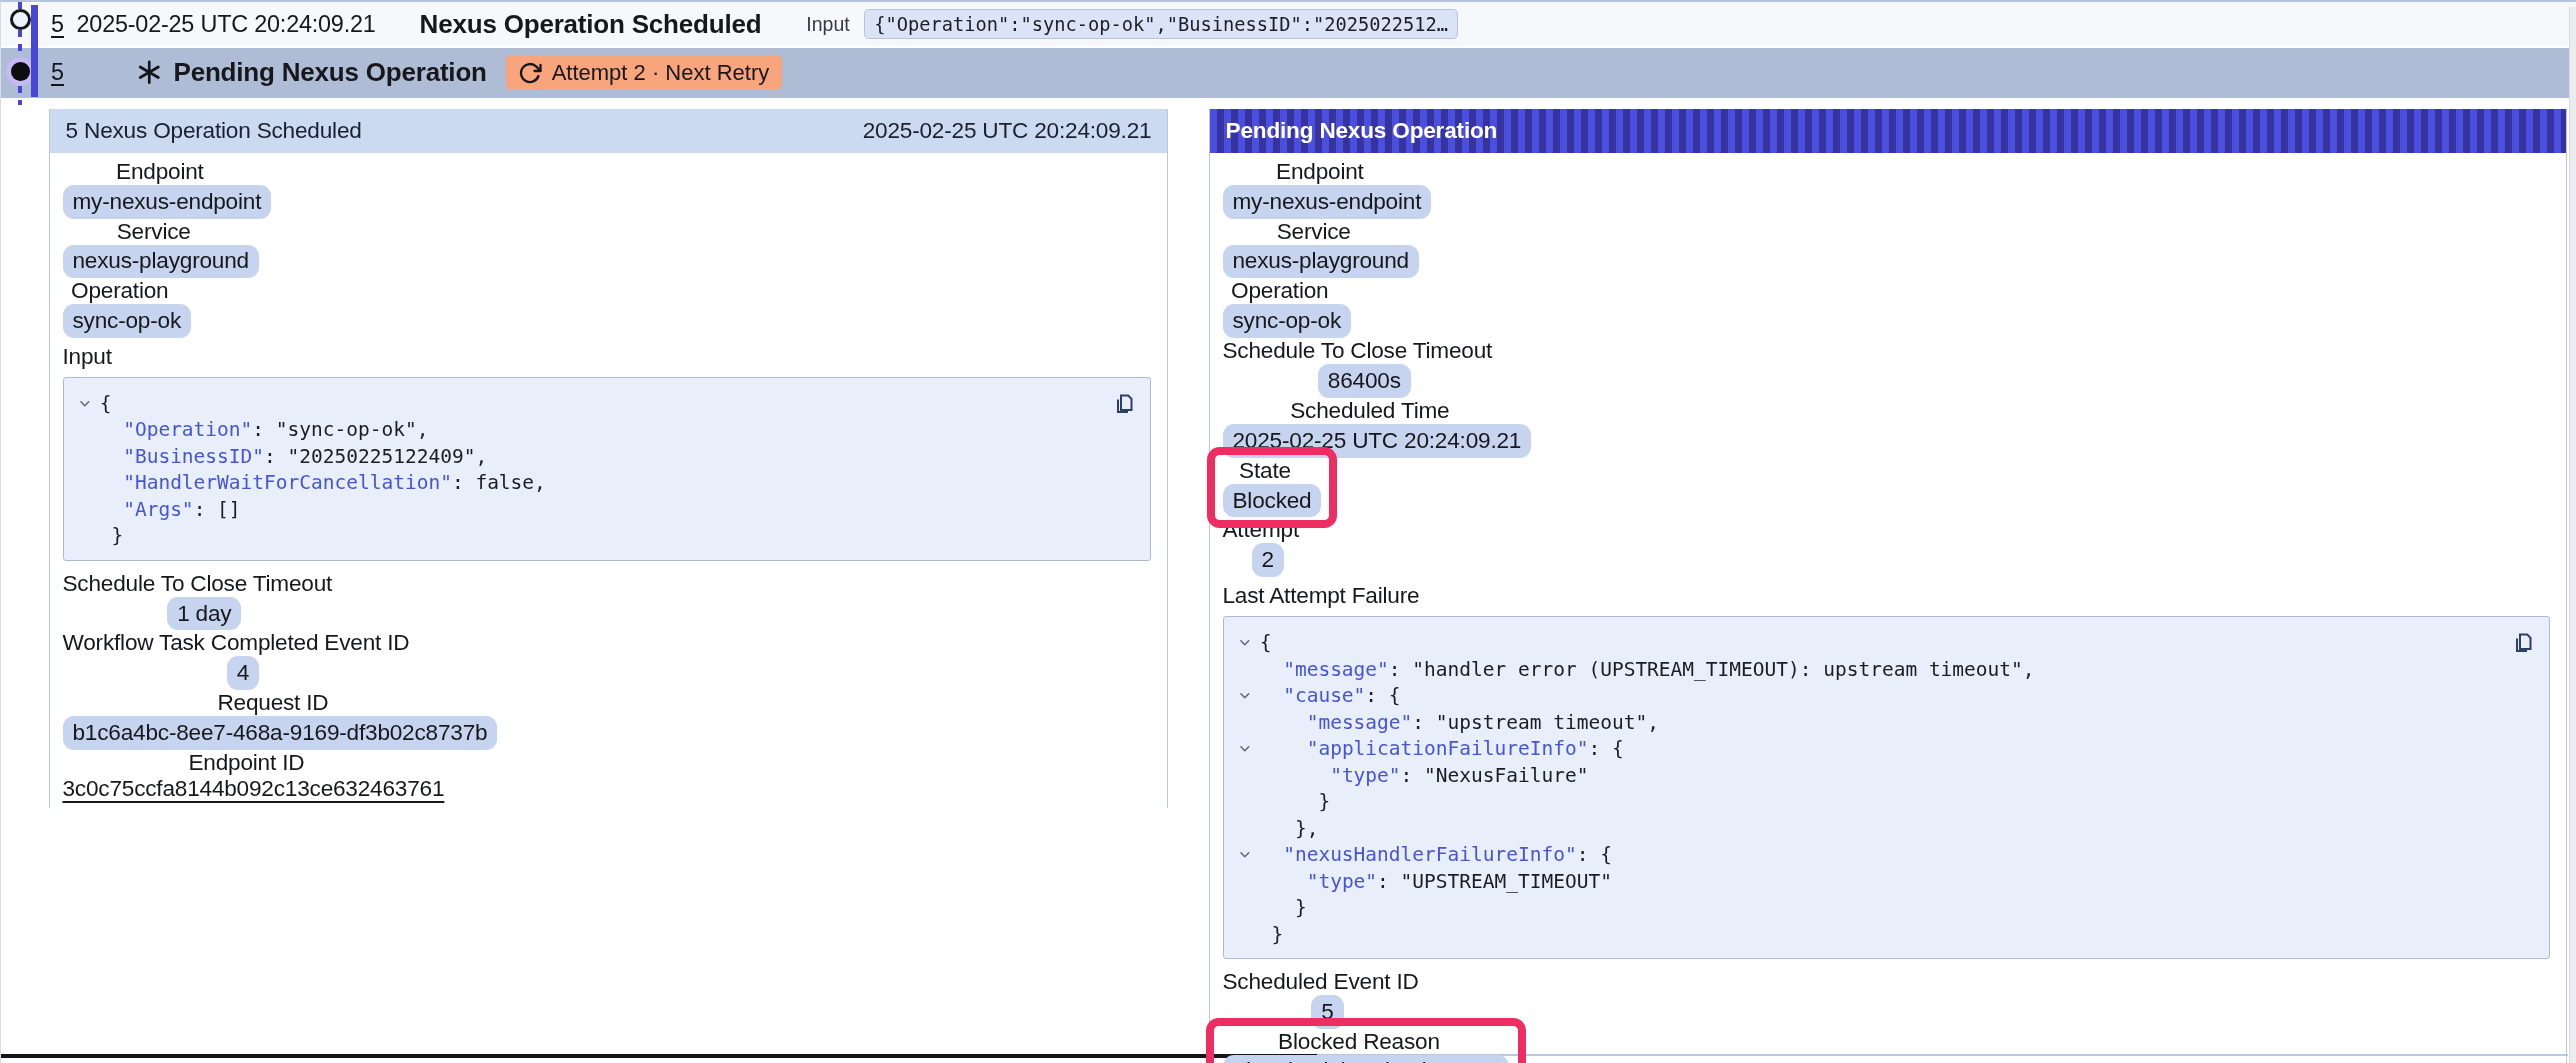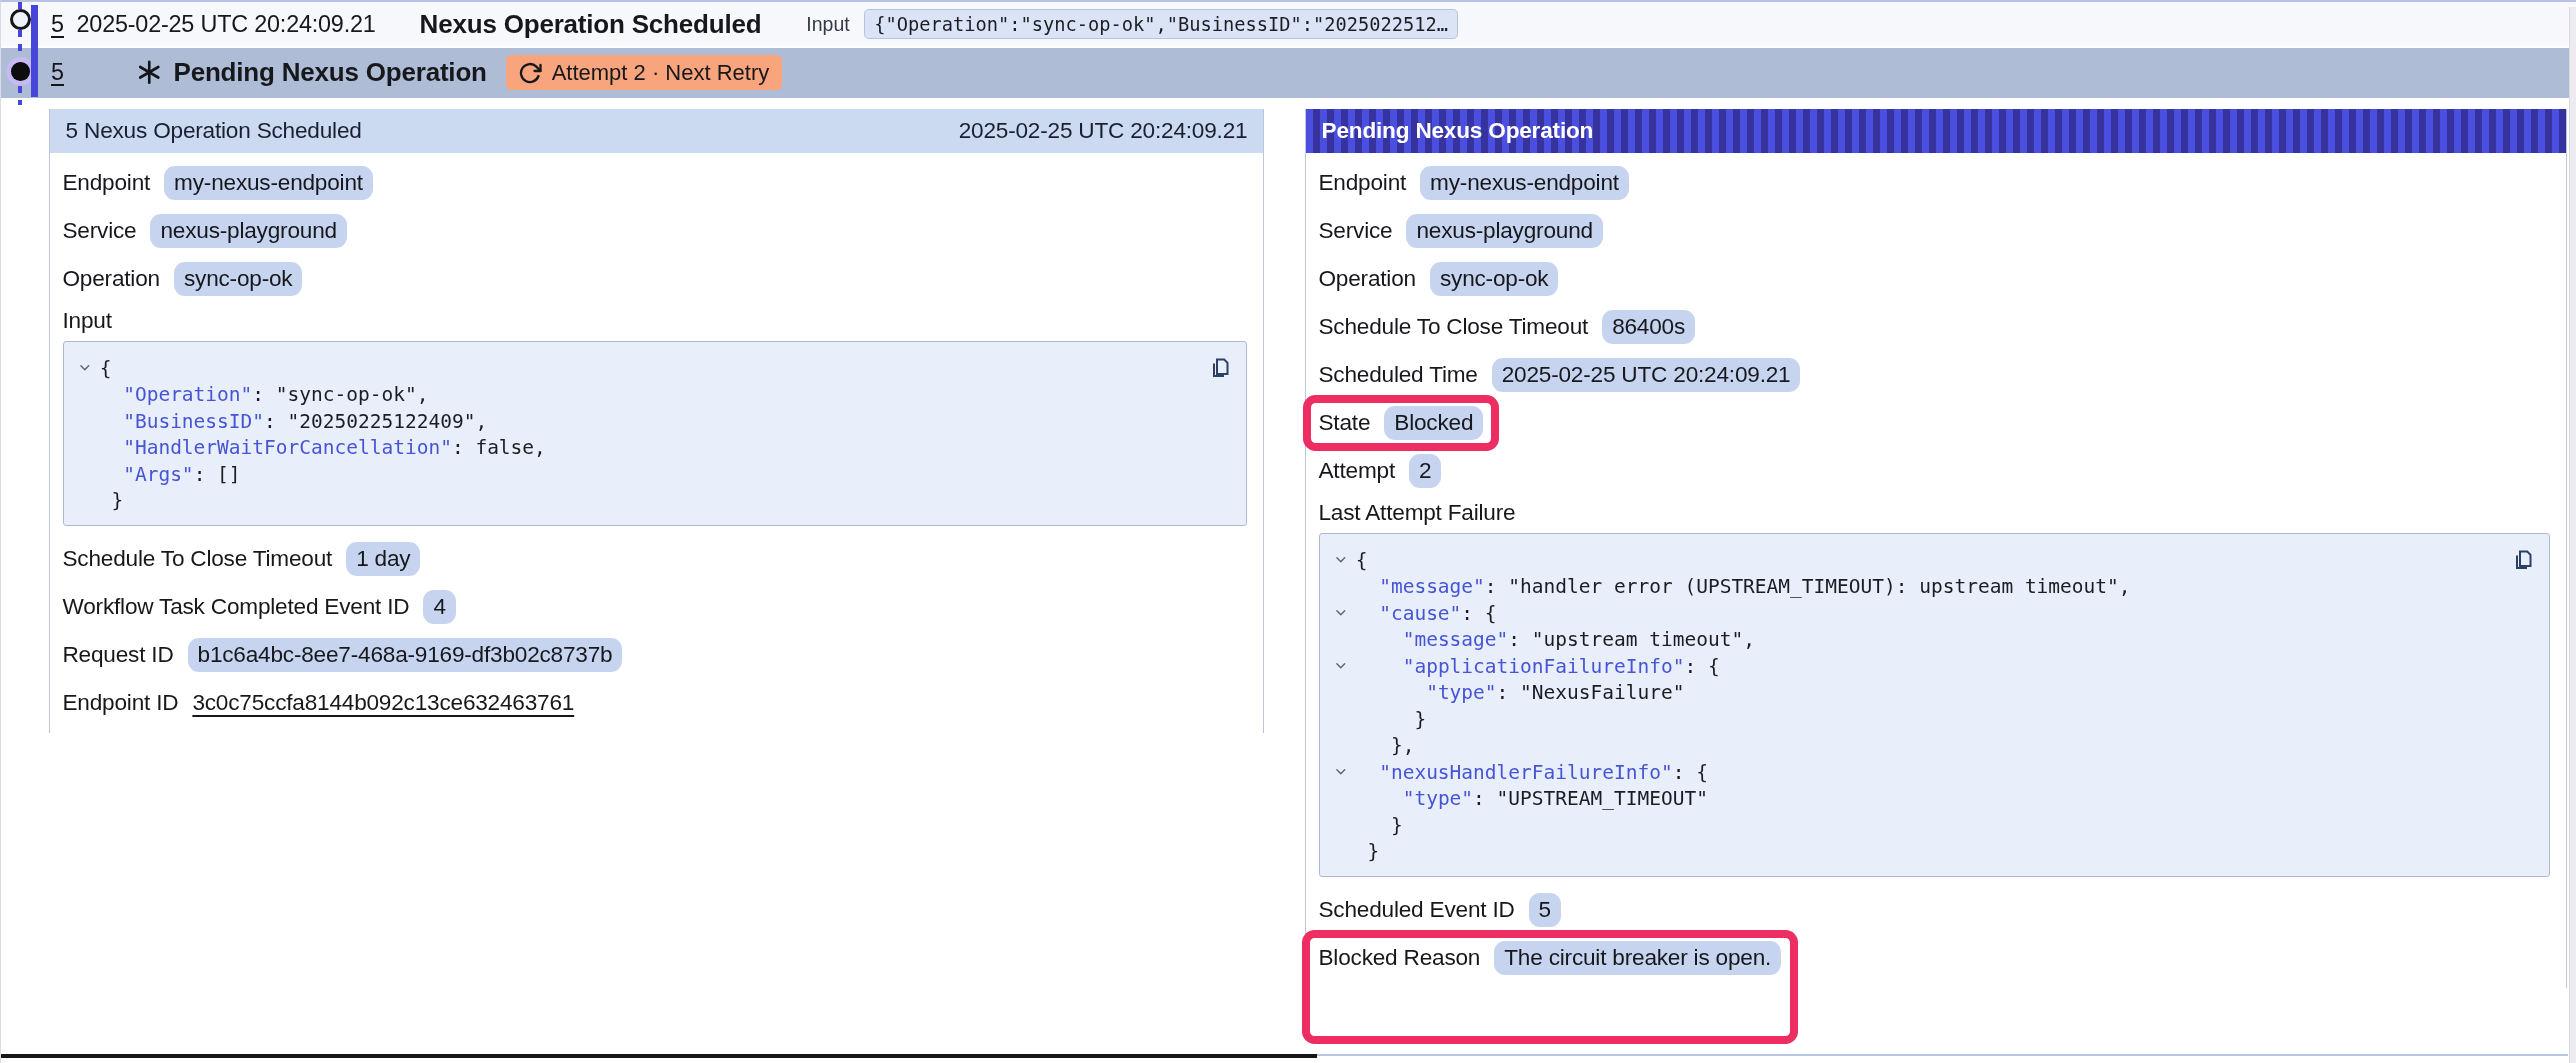--- a/index.html
+++ b/index.html
@@ -31,30 +31,30 @@
     background:#dbe4f6; border:1.6px solid #b7c2dc; border-radius:4.7px; padding:3.9px 9.4px;
     max-width:608px; white-space:nowrap; overflow:hidden; color:#1c1e24; }
   .asterisk-wrap { margin-left:72px; display:inline-flex; align-items:center; }
   .row2 .ev-title { margin-left:11px; }
   .retry-badge { margin-left:19px; display:inline-flex; align-items:center; gap:9.4px;
     background:#f8a47c; border-radius:5.5px; padding:4.7px 12.5px; font-size:22px; font-weight:500; }
 
   
   .panels { display:flex; margin:11px 9.4px 0 48px; gap:41px; align-items:flex-start; }
   .panel { border-left:1.6px solid #bac5de; border-right:1.6px solid #bac5de; background:#fff; }
-  .panel-left { width:1215px; }
+  .panel-left { width:1119px; }
   .panel-right { flex:1; }
   .panel-header { height:44px; display:flex; align-items:center; justify-content:space-between;
     padding:0 15.6px; font-size:22.6px; font-weight:500; background:#cbd9f1; color:#1a2030; letter-spacing:-0.2px; }
   .panel-header.striped { color:#ffffff; font-weight:600; justify-content:flex-start;
     background:repeating-linear-gradient(90deg,#4b4fe0 0 7px,#36339f 7px 14px); }
   .panel-body { padding:6.2px 15.6px 6.2px 12.5px; }
 
   .field-row { min-height:48px; display:flex; align-items:center; }
-  .field-wrap { display:inline-flex; align-items:center; }
+  .field-wrap { display:inline-flex; align-items:center;flex-direction:column; }
   .f-label { font-size:22.6px; letter-spacing:-0.2px; margin-right:14px; white-space:nowrap; }
   .f-badge { font-size:22.6px; letter-spacing:-0.2px; background:#c7d4ef; border-radius:11px;
     padding:3.9px 10px; white-space:nowrap; }
   .f-link { font-size:22.6px; letter-spacing:-0.2px; text-decoration:underline;
     text-underline-offset:4.7px; text-decoration-thickness:1.6px; white-space:nowrap; }
 
   .section-label { height:37px; display:flex; align-items:center; font-size:22.6px; letter-spacing:-0.2px; }
 
   .code-block { position:relative; background:#e9eefb; border:1.6px solid #adb8d4; border-radius:3.1px;
     padding:12.5px 47px 11px 6.2px; margin:1.6px 0 9.4px 0; }

